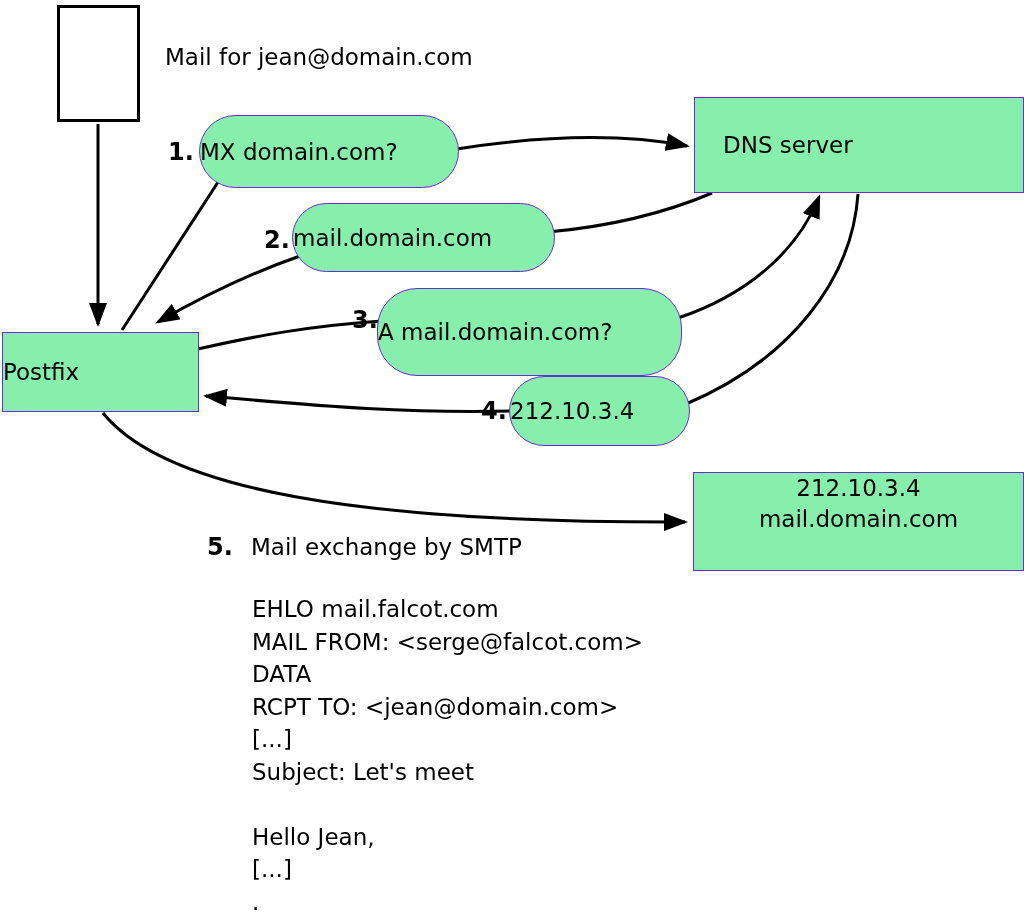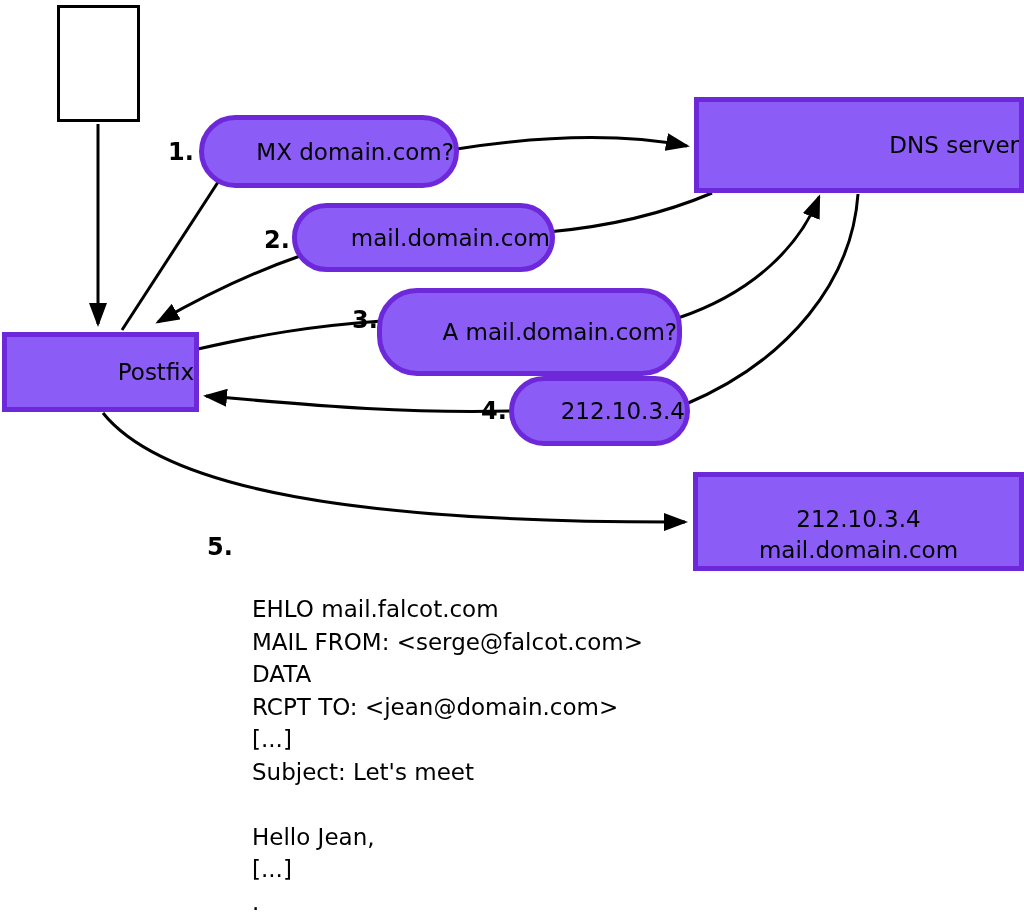--- a/index.html
+++ b/index.html
@@ -19,25 +19,25 @@
   svg.arrows {
     position: absolute;
     left: 0; top: 0;
     width: 1024px;
     height: 919px;
     z-index: 1;
   }
   .node, .pill {
     position: absolute;
     box-sizing: border-box;
-    border: 5px solid #6d28d9;
-    background: #8b5cf6;
+    border: 1px solid #6d28d9;
+    background: #86efac;
     display: flex;
     align-items: center;
-    justify-content: flex-end;
+    justify-content: flex-start;
     text-align: center;
     font-size: 23px;
     z-index: 2;
   }
   .pill { border-radius: 40px; }
   .node-multiline { flex-direction: column; line-height: 31px; }
   .envelope {
     position: absolute;
     box-sizing: border-box;
     border: 3px solid #000000;
@@ -97,20 +97,21 @@
 
     <path d="M 858 194 C 852 280, 790 360, 686 404" stroke="#000000" stroke-width="3" fill="none"></path>
 
     <path d="M 512 411 C 400 414, 300 404, 206 396" stroke="#000000" stroke-width="3" fill="none" marker-end="url(#arrow)"></path>
 
     <path d="M 103 413 C 165 490, 360 523, 685 522" stroke="#000000" stroke-width="3" fill="none" marker-end="url(#arrow)"></path>
   </svg>
 
   <div class="envelope" style="left:57px; top:5px; width:83px; height:117px;"></div>
 
+  <div class="label" style="left:165px; top:44px;">Mail for jean@domain.com</div>
 
   <div class="node" style="left:694px; top:97px; width:330px; height:96px;padding-left:28px;">
     <span>DNS server</span>
   </div>
 
   <div class="node" style="left:2px; top:332px; width:197px; height:80px;">
     <span>Postfix</span>
   </div>
 
   <div class="node node-multiline" style="left:693px; top:472px; width:331px; height:99px;">
@@ -129,20 +130,21 @@
   </div>
   <div class="pill" style="left:509px; top:376px; width:181px; height:70px;">
     <span>212.10.3.4</span>
   </div>
 
   <div class="stepnum" style="left:168px; top:138px;">1.</div>
   <div class="stepnum" style="left:264px; top:226px;">2.</div>
   <div class="stepnum" style="left:352px; top:306px;">3.</div>
   <div class="stepnum" style="left:481px; top:397px;">4.</div>
   <div class="stepnum" style="left:207px; top:533px;">5.</div>
+  <div class="label" style="left:251px; top:534px;">Mail exchange by SMTP</div>
 
   <div class="smtp-block">
     <div class="smtp-line">EHLO mail.falcot.com</div>
     <div class="smtp-line">MAIL FROM: &lt;serge@falcot.com&gt;</div>
     <div class="smtp-line">DATA</div>
     <div class="smtp-line">RCPT TO: &lt;jean@domain.com&gt;</div>
     <div class="smtp-line">[...]</div>
     <div class="smtp-line">Subject: Let's meet</div>
     <div class="smtp-line"></div>
     <div class="smtp-line">Hello Jean,</div>

